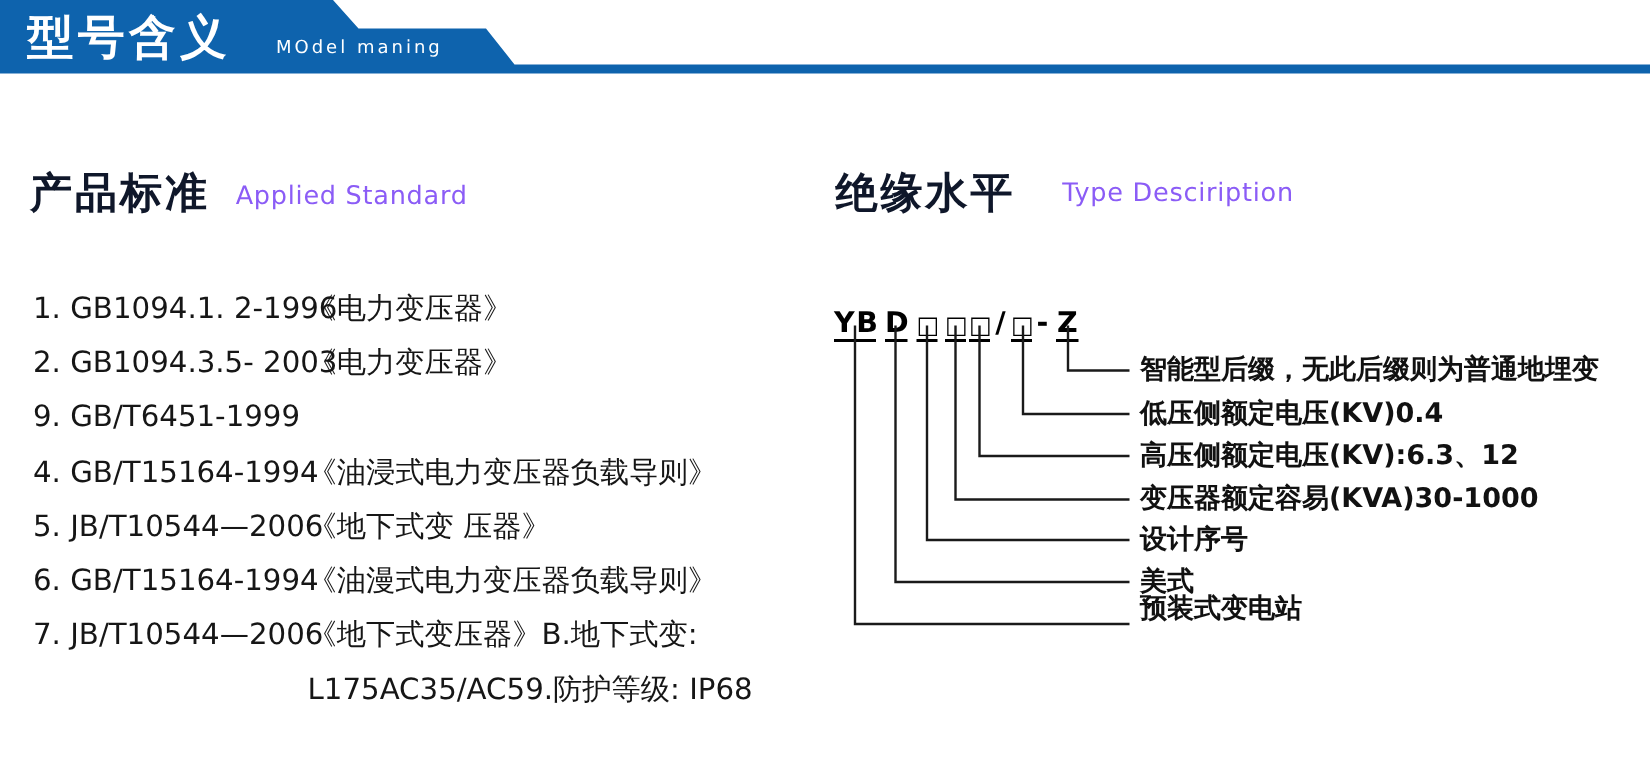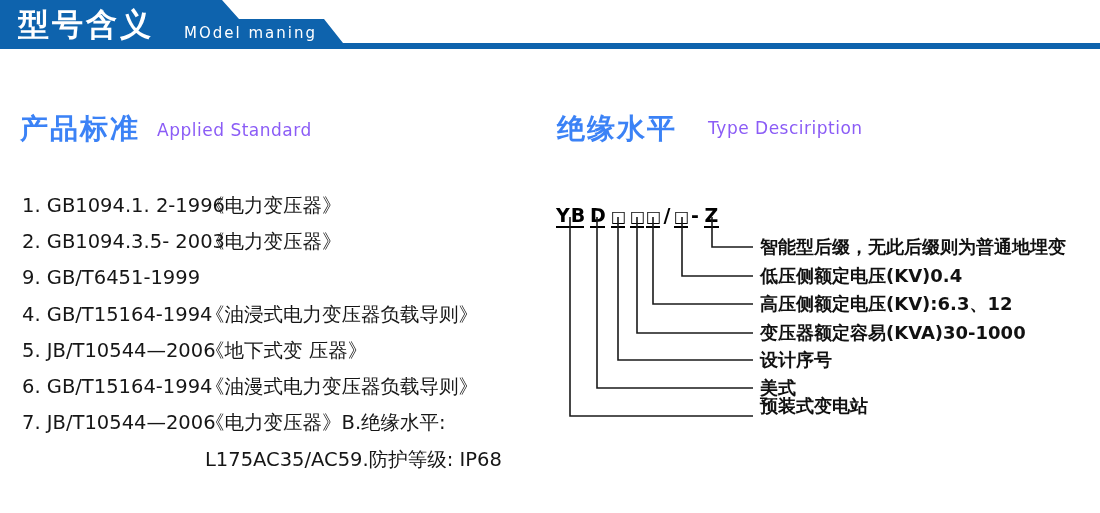--- a/index.html
+++ b/index.html
@@ -8,27 +8,27 @@
     font-family:"DejaVu Sans","Liberation Sans",sans-serif;
     overflow:hidden;color:#1b1b1b;
   }
   
   .header-svg{position:absolute;left:0;top:0;width:1100px;height:52px;}
   .header-title{
     position:absolute;left:18px;top:4px;font-size:31px;font-weight:bold;
     color:#ffffff;letter-spacing:3px;white-space:nowrap;
   }
   .header-subtitle{
-    position:absolute;left:184px;top:24px;font-size:15px;color:#ffffff;
+    position:absolute;left:184px;top:24px;font-size:12px;color:#ffffff;
     letter-spacing:2px;white-space:nowrap;
   }
   
   .section-heading{position:absolute;top:110px;white-space:nowrap;}
   .section-heading .zh{
-    font-size:28px;font-weight:bold;color:#3b82f6;letter-spacing:2px;
+    font-size:28px;font-weight:bold;color:#0f172a;letter-spacing:2px;
     display:inline-block;vertical-align:baseline;
   }
   .section-heading .en{
     font-size:17px;color:#8b5cf6;display:inline-block;vertical-align:2px;
     margin-left:12px;letter-spacing:0.5px;
   }
   #heading-left{left:20px;}
   #heading-right{left:557px;}
   #heading-right .en{margin-left:26px;vertical-align:4px;}
   
@@ -86,21 +86,21 @@
   <div class="standard-row">
     <span class="standard-code">5. JB/T10544—2006</span>
     <span class="standard-title">《地下式变 压器》</span>
   </div>
   <div class="standard-row">
     <span class="standard-code">6. GB/T15164-1994</span>
     <span class="standard-title">《油漫式电力变压器负载导则》</span>
   </div>
   <div class="standard-row">
     <span class="standard-code">7. JB/T10544—2006</span>
-    <span class="standard-title">《电力变压器》B.绝缘水平:</span>
+    <span class="standard-title">《地下式变压器》B.地下式变:</span>
   </div>
   <div class="standard-row">
     <span class="standard-code"></span>
     <span class="standard-title">L175AC35/AC59.防护等级: IP68</span>
   </div>
 </div>
 
 <div id="heading-right" class="section-heading">
   <span class="zh">绝缘水平</span>
   <span class="en">Type Desciription</span>

